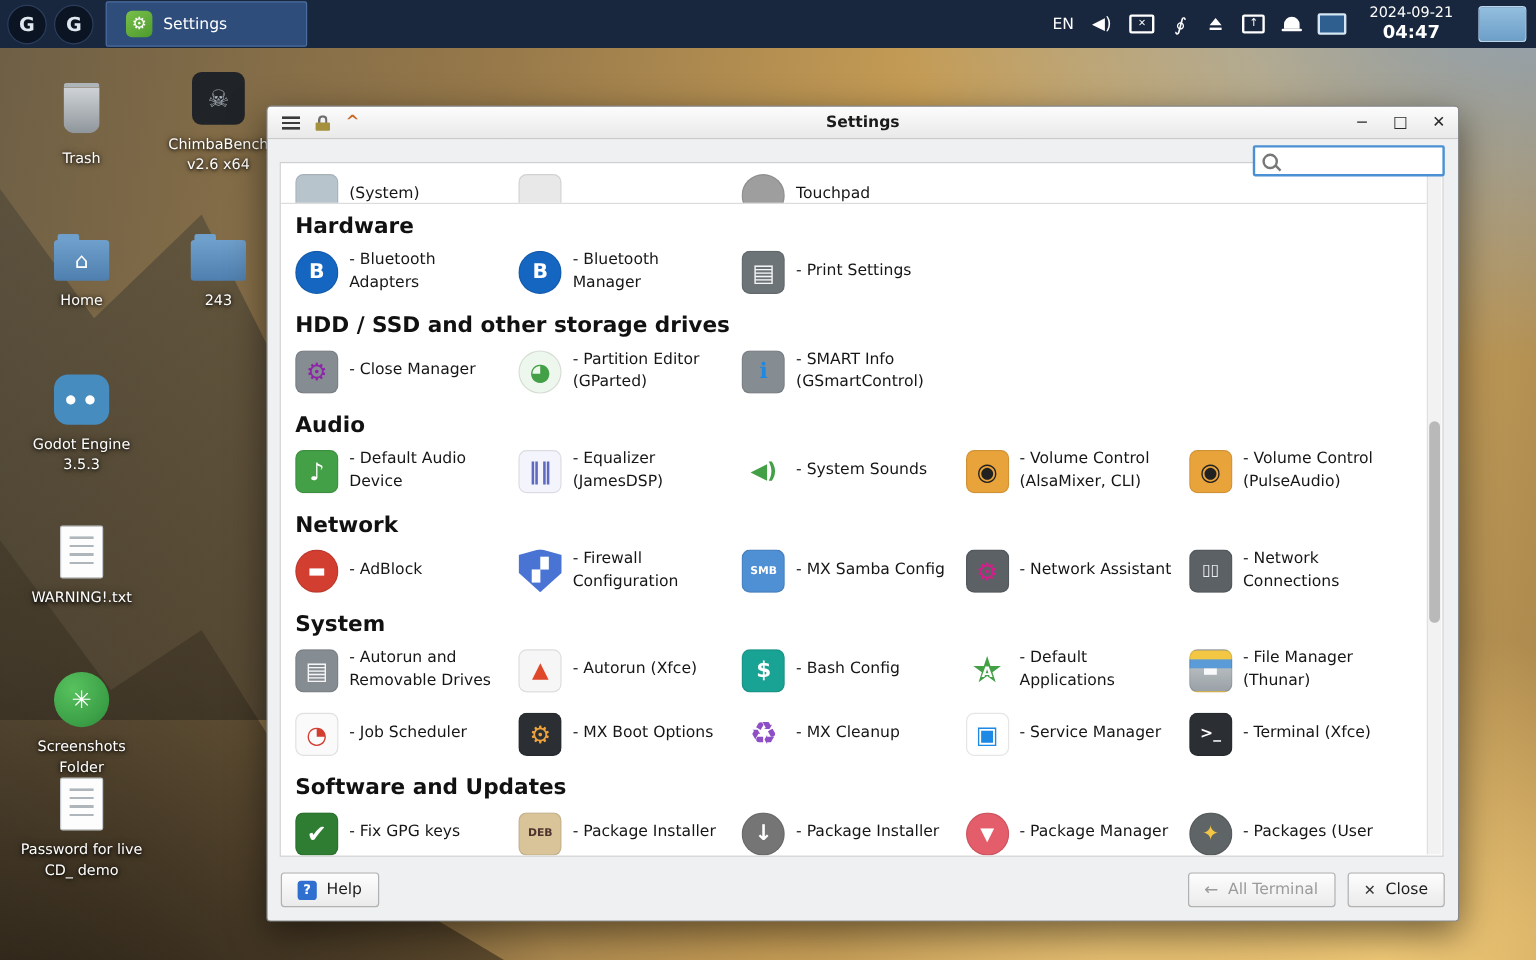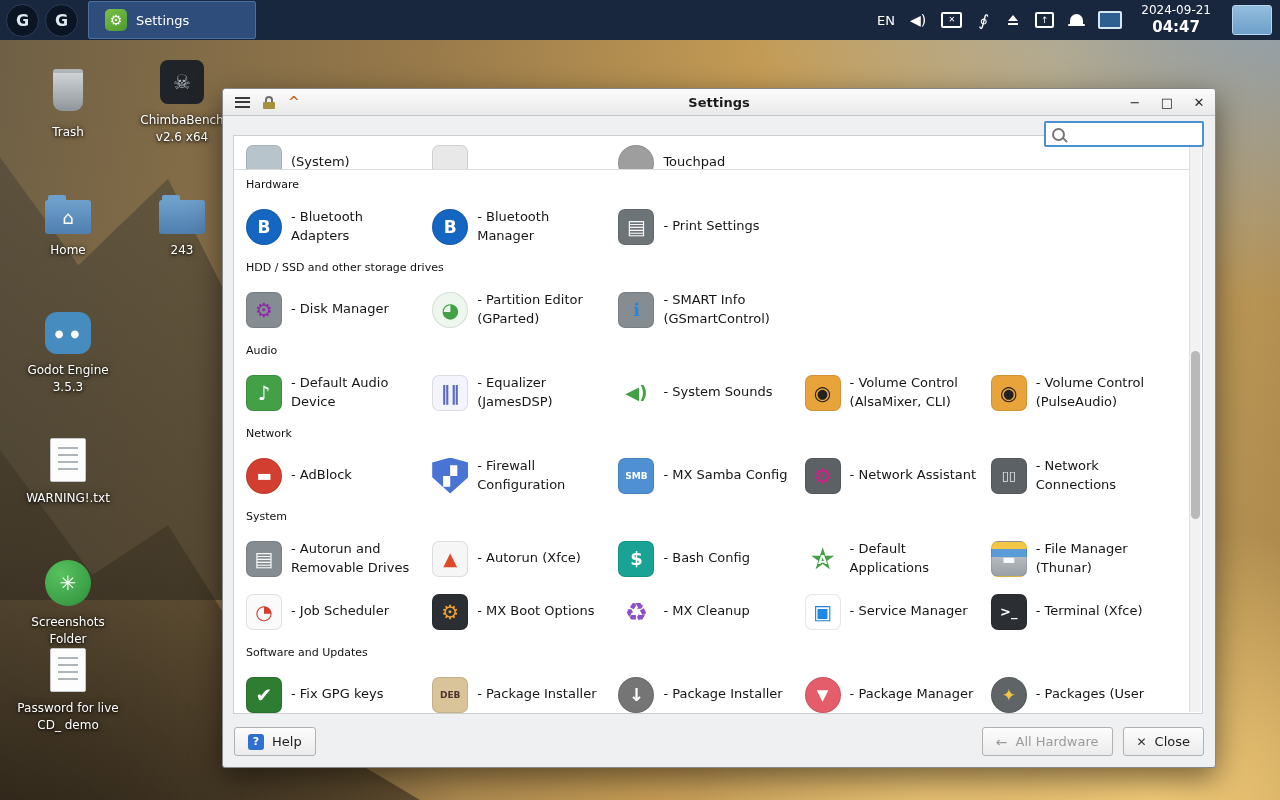--- a/index.html
+++ b/index.html
@@ -78,21 +78,21 @@
   .mag{width:9px;height:9px;border:2px solid #777;border-radius:50%;position:relative;flex:none}
   .mag::after{content:"";position:absolute;width:6px;height:2px;background:#777;transform:rotate(45deg);right:-5px;bottom:-2px}
   .search-input{border:none;outline:none;flex:1;min-width:0;font-size:13px;font-family:inherit;background:transparent}
   .content{position:absolute;left:10px;top:46px;width:970px;height:579px;background:#fff;
     border:1px solid #cfcfcf;box-sizing:border-box;overflow:hidden}
   .list{margin-right:13px}
   .partialwrap{border-bottom:1px solid #dcdcdc}
   .grid{display:grid;grid-template-columns:repeat(5,1fr);margin:0 12px}
   .grid.partial{height:33px;align-items:end;overflow:hidden}
   .sec{padding-top:8px}
-  .sec-title{font-size:11px;font-weight:normal;color:#111;margin:0 0 4px 12px;height:18px}
+  .sec-title{font-size:18px;font-weight:bold;color:#111;margin:0 0 4px 12px;height:18px}
   .item{display:flex;align-items:center;gap:9px;height:53px}
   .ic{width:36px;height:36px;border-radius:7px;display:flex;align-items:center;justify-content:center;
     font-size:20px;font-weight:600;flex:none;border:1px solid rgba(0,0,0,.10);box-sizing:border-box;position:relative}
   .s-circle{border-radius:50%}
   .s-plain{border:none}
   .s-shield{clip-path:polygon(50% 0,100% 14%,100% 55%,50% 100%,0 55%,0 14%);border:none;border-radius:0}
   .ic2{position:absolute;font-style:normal;font-size:12px;font-weight:bold;top:54%;left:50%;transform:translate(-50%,-50%)}
   .ilbl{font-size:13px;color:#161616;line-height:1.45;max-width:132px}
   .vscroll{position:absolute;top:1px;bottom:1px;right:1px;width:11px;background:#f2f2f2;border-left:1px solid #e0e0e0}
   .vthumb{position:absolute;left:1px;right:1px;top:214px;height:168px;background:#b9b9b9;border-radius:5px}
@@ -236,21 +236,21 @@
                 <span class="ic s-square" style="background: rgb(109, 116, 120); color: rgb(245, 245, 245);">▤</span>
                 <span class="ilbl">- Print Settings</span>
               </div>
             </div>
           </div>
           <div class="sec">
             <div class="sec-title">HDD / SSD and other storage drives</div>
             <div class="grid">
               <div class="item">
                 <span class="ic s-square" style="background: rgb(134, 141, 146); color: rgb(142, 36, 170);">⚙</span>
-                <span class="ilbl">- Disk Manager</span>
+                <span class="ilbl">- Close Manager</span>
               </div>
               <div class="item">
                 <span class="ic s-circle" style="background: rgb(238, 247, 238); color: rgb(67, 160, 71);">◕</span>
                 <span class="ilbl">- Partition Editor (GParted)</span>
               </div>
               <div class="item">
                 <span class="ic s-square" style="background: rgb(134, 141, 146); color: rgb(30, 136, 229); font-size: 18px;">ℹ</span>
                 <span class="ilbl">- SMART Info (GSmartControl)</span>
               </div>
             </div>
@@ -382,21 +382,21 @@
     </div>
 
     <div class="footer">
       <button class="btn">
         <span class="help-ic">?</span>
         <span>Help</span>
       </button>
       <div class="fright">
         <button class="btn disabled">
           <span class="arrow">←</span>
-          <span>All Hardware</span>
+          <span>All Terminal</span>
         </button>
         <button class="btn">
           <span class="xic">✕</span>
           <span>Close</span>
         </button>
       </div>
     </div>
   </div>
 </div>
 

